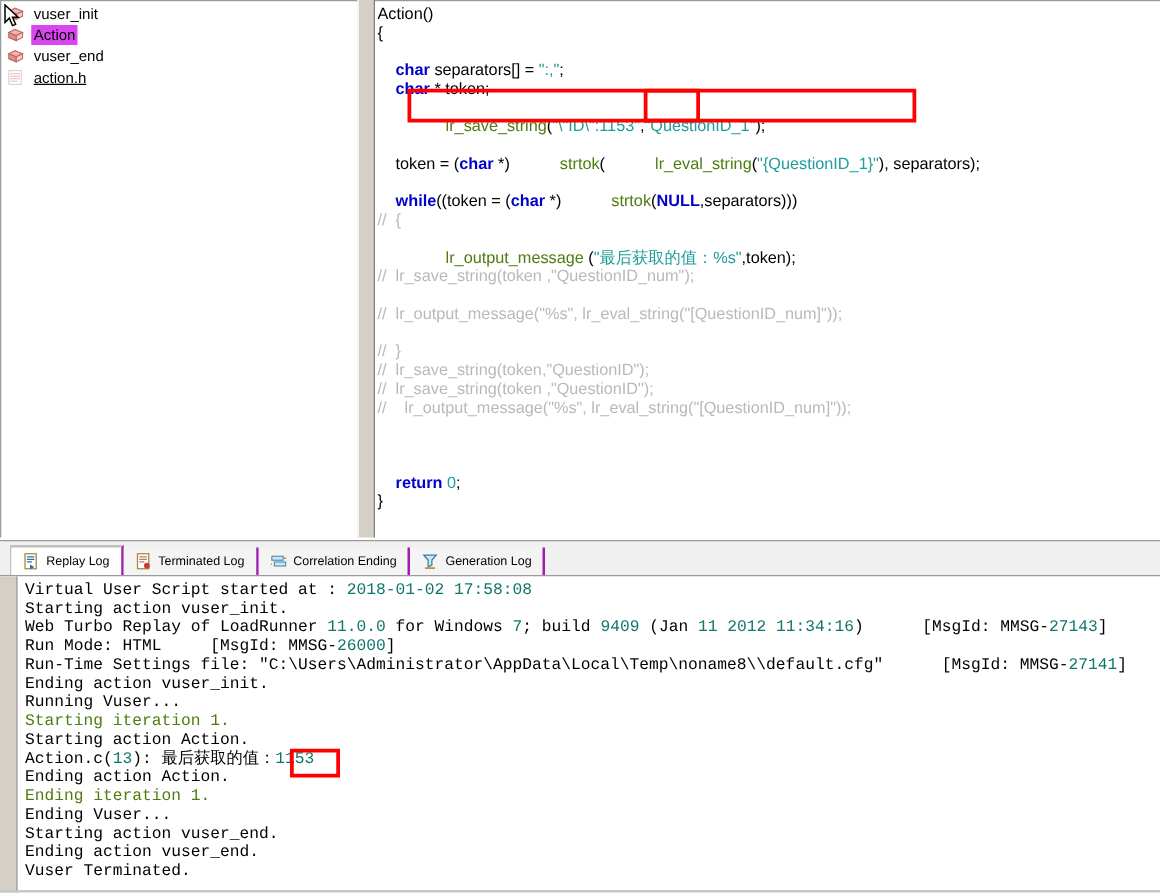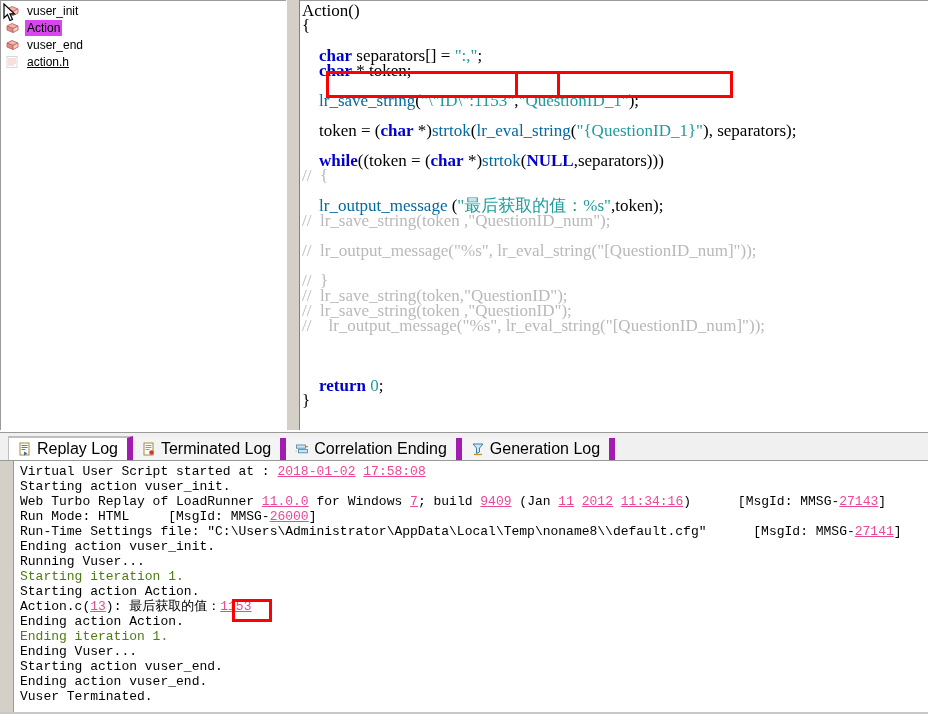--- a/index.html
+++ b/index.html
@@ -55,51 +55,51 @@
   
   .code-panel{
     position:absolute;left:300px;top:0;width:628px;height:430px;
     background:#ffffff;
     border-top:1px solid #9a9a9a;
     box-sizing:border-box;
     overflow:hidden;
   }
   .code{
     position:relative;
-    font-family:Liberation Serif, serif;
-    font-size:17px;
+    font-family:Liberation Sans, sans-serif;
+    font-size:13px;
     line-height:15px;
     white-space:pre;
     padding:2px 0 0 2px;
     color:#000;
   }
   .code .ln{height:15px;}
   .kw{color:#0000cc;font-weight:bold;margin-top:48px;}
-  .fn{color:#0369a1;}
+  .fn{color:#4d7c0f;margin-left:40px;}
   .str{color:#1f9c9c;}
   .cmt{color:#b9b9b9;}
   .num{color:#1f9c9c;}
 
   
   .redbox{position:absolute;border:3px solid #ff0000;box-sizing:border-box;}
 
   
   .tabstrip{
     position:absolute;left:0;top:432px;width:928px;height:28px;
     background:#f0f0f0;
     border-top:1px solid #9a9a9a;
     box-sizing:border-box;
   }
   .tabs{display:flex;align-items:flex-end;height:27px;padding-left:8px;}
   .tab{
     display:flex;align-items:center;gap:5px;
     height:22px;padding:0 9px;
     background:#f4f4f4;
-    border-right:6px solid #a21caf;
-    font-size:16px;color:#000;white-space:nowrap;
+    border-right:2px solid #a21caf;
+    font-size:10px;color:#000;white-space:nowrap;
     box-sizing:border-box;
   }
   .tab.active{
     background:#ffffff;
     border-top:2px solid #bfbfbf;
     border-left:1px solid #bfbfbf;
     height:24px;
   }
   .tabicon{width:14px;height:14px;flex:0 0 14px;}
 
@@ -120,21 +120,21 @@
   .log-text{
     position:relative;
     margin-left:20px;
     padding-top:3px;
     font-family:"Liberation Mono","DejaVu Sans Mono",monospace;
     font-size:13px;
     line-height:15px;
     white-space:pre;
   }
   .log-text .ln{height:15px;}
-  .lv{color:#ec4899;text-decoration:underline;}
+  .lv{color:#0f766e;}
   .lo{color:#4d7c0f;}
   .bottom-edge{position:absolute;left:0;bottom:0;width:928px;height:2px;background:#c8c8c8;}
 </style>
 </head>
 <body>
 
 <div class="app">
 
   <div class="top-area">
 

